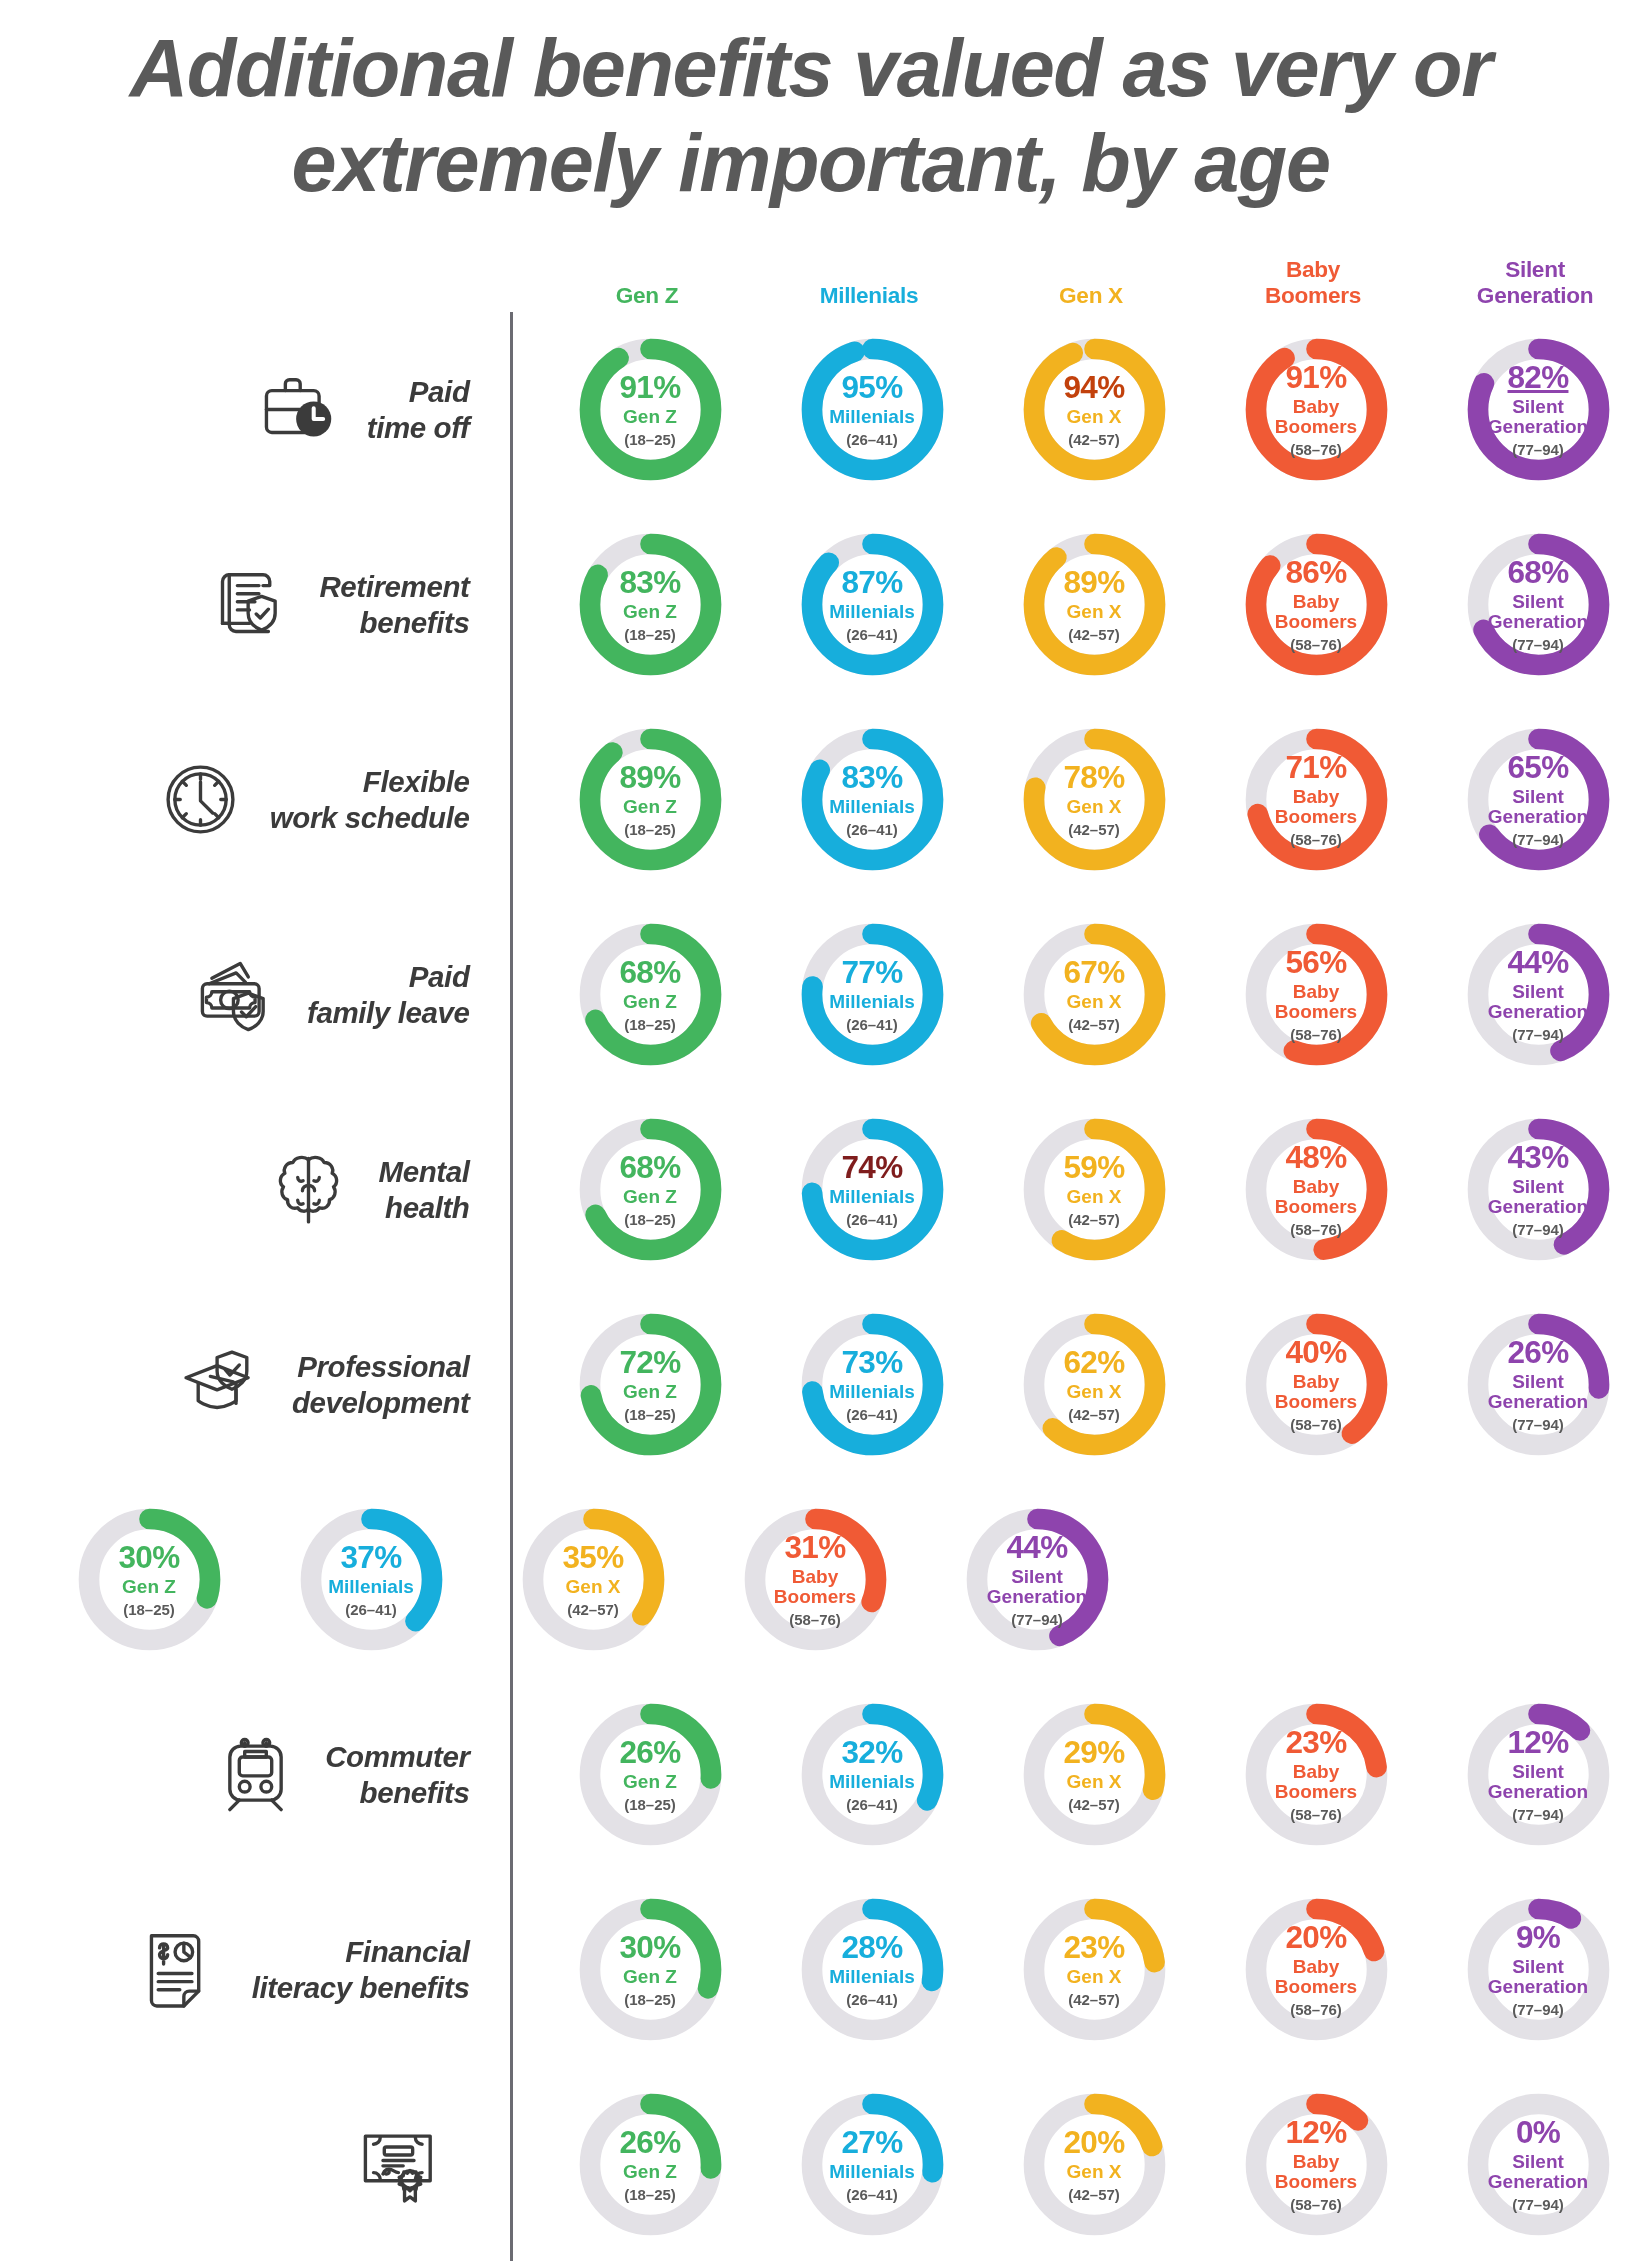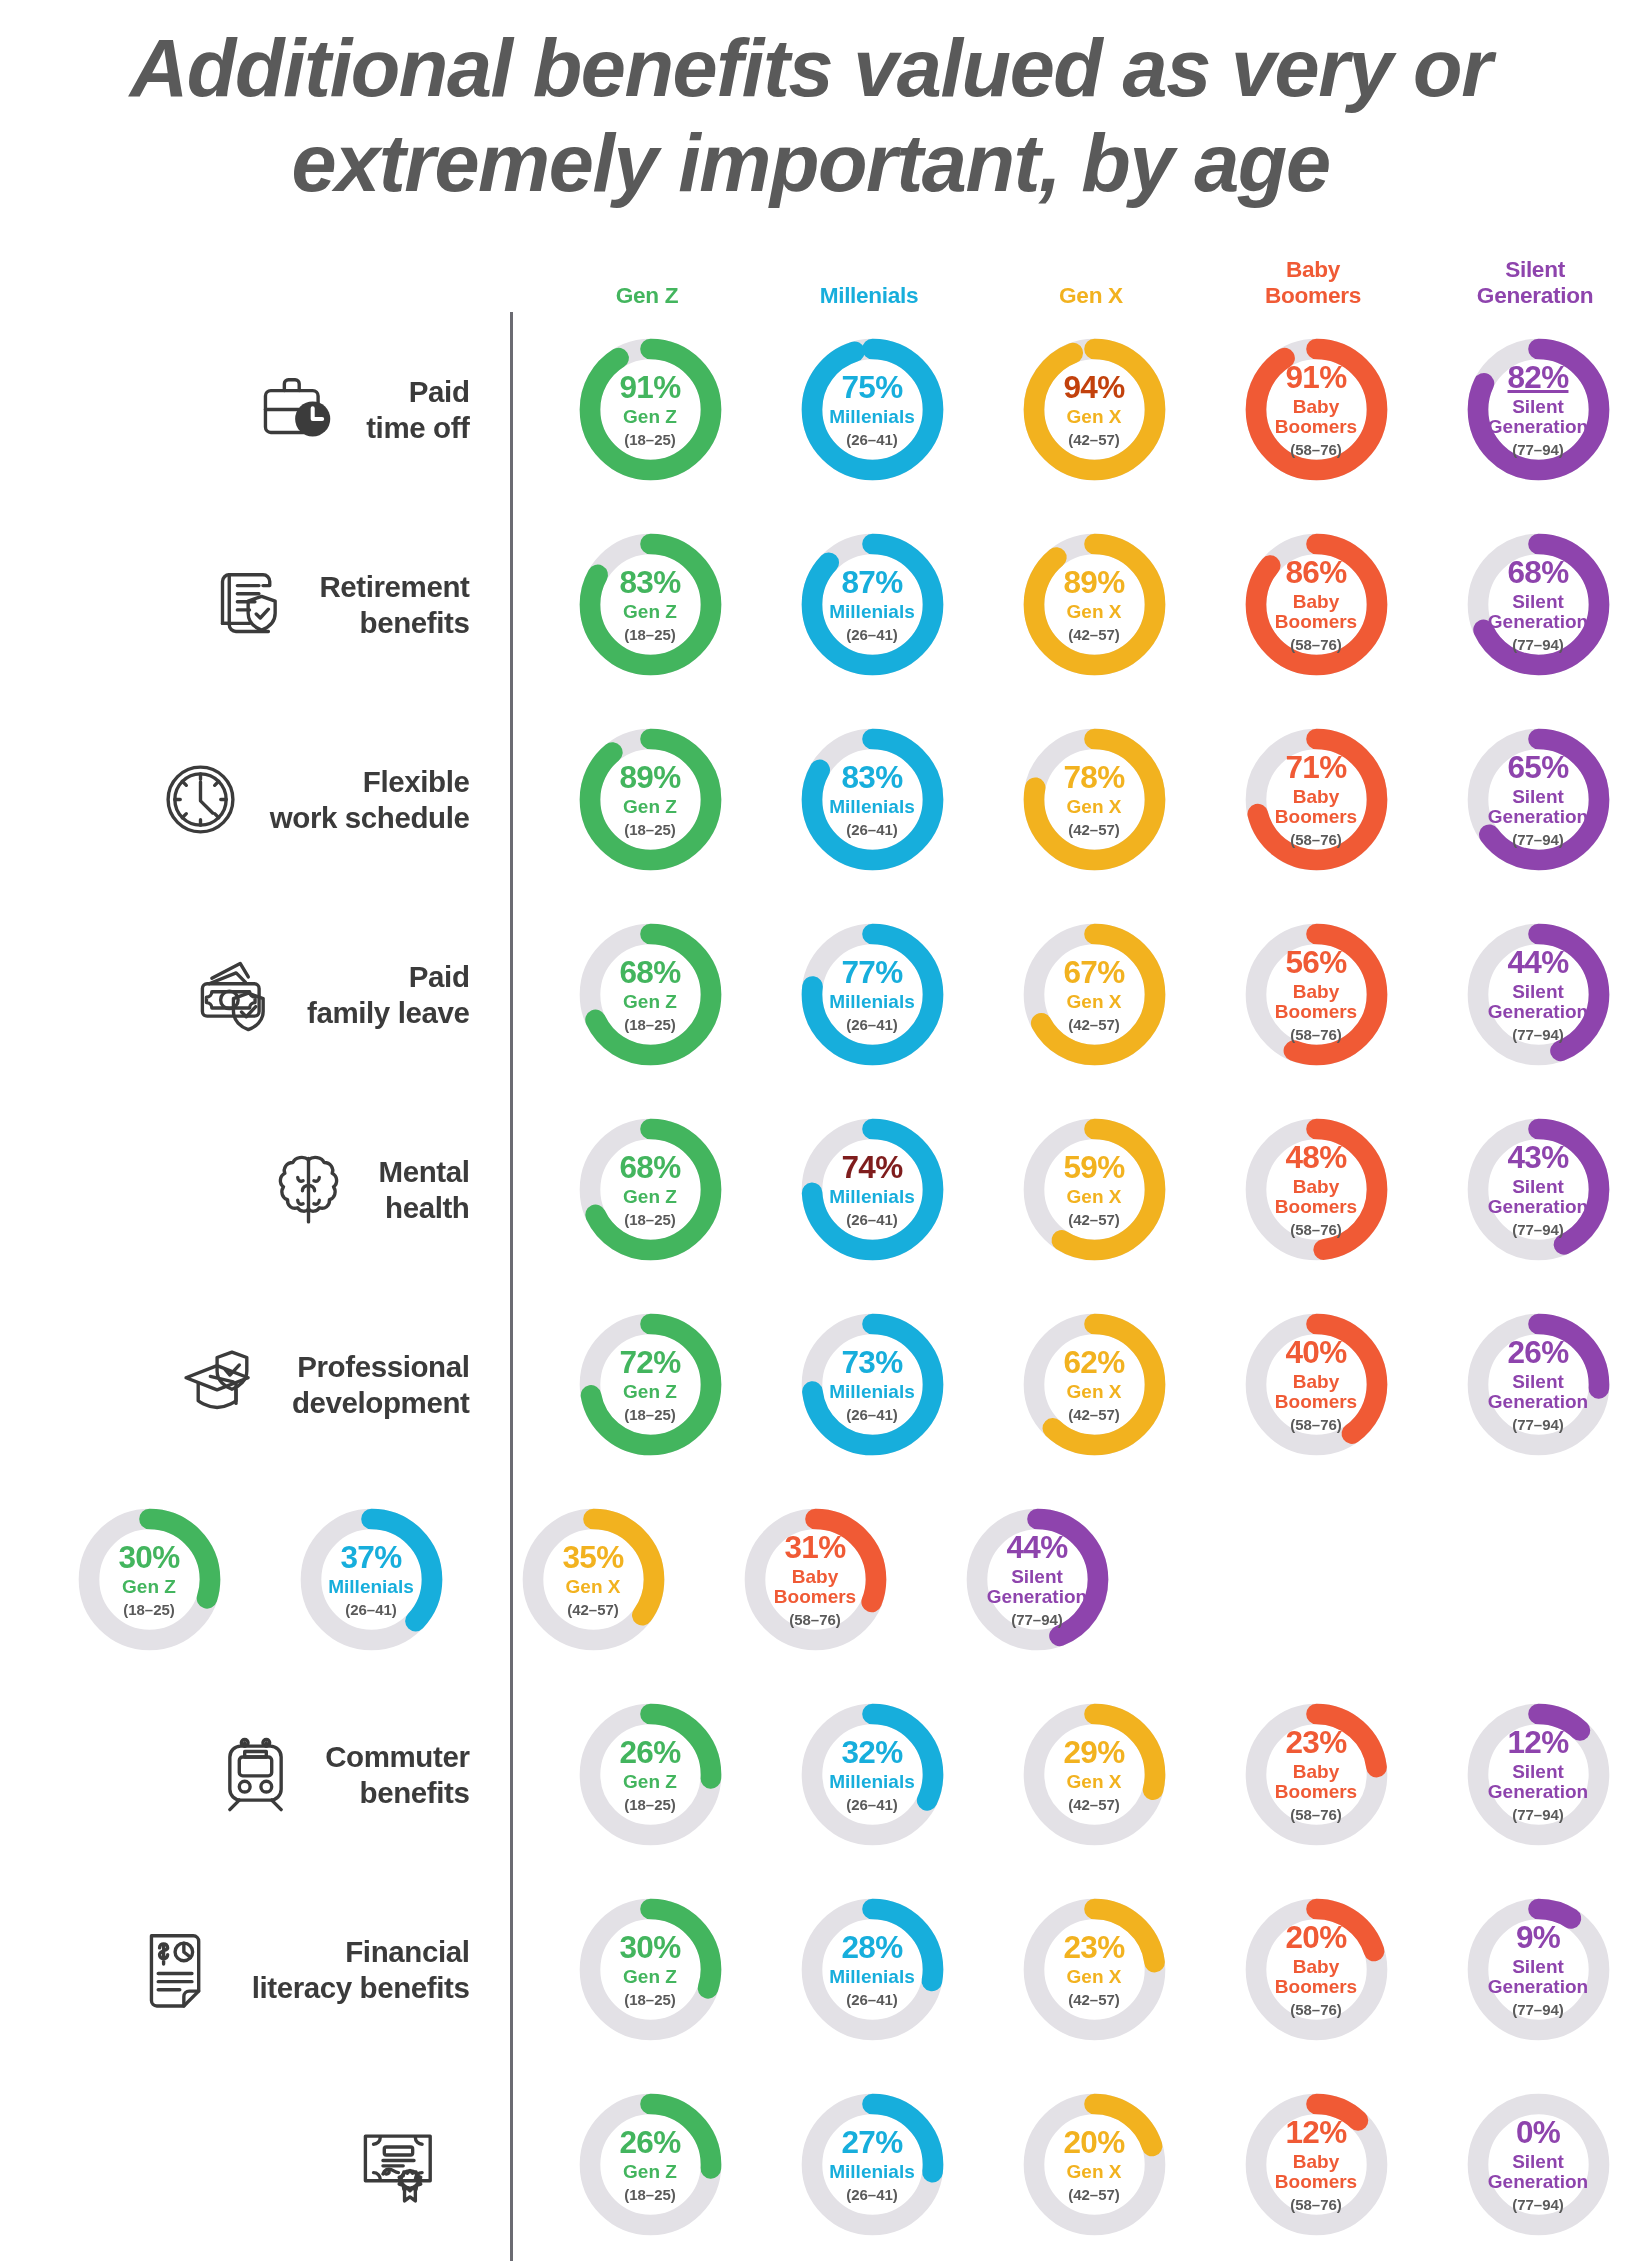--- a/index.html
+++ b/index.html
@@ -88,20 +88,21 @@
     flex: 0 0 103px;
     display: flex;
     align-items: center;
     justify-content: center;
     margin-right: 18px;
   }
   .row-icon svg { display: block; }
   .row-title {
     font-family: "Liberation Sans", sans-serif;
     font-weight: bold;
+    font-style: italic;
     font-size: 29.5px;
     line-height: 1.2;
     letter-spacing: -0.4px;
     color: #3b3b3b;
     text-align: right;
     white-space: pre-line;
   }
 
   .row-cells {
     display: flex;
@@ -204,21 +205,21 @@
               </div>
             </div>
           </div>
           <div class="cell">
             <div class="donut">
               <svg viewBox="0 0 208 208">
          <circle cx="104" cy="104" r="88" fill="none" stroke="#E3E1E6" stroke-width="30"></circle>
          <circle cx="104" cy="104" r="88" fill="none" stroke="#17AEDC" stroke-width="30" stroke-linecap="round" stroke-dasharray="525.2742916802133 27.646015351590222" stroke-dashoffset="0"></circle>
        </svg>
               <div class="donut-center">
-                <div class="donut-pct" style="color: rgb(23, 174, 220);">75%</div>
+                <div class="donut-pct" style="color: rgb(23, 174, 220);">95%</div>
                 <div class="donut-gen" style="color: rgb(23, 174, 220);">Millenials</div>
                 <div class="donut-age">(26–41)</div>
               </div>
             </div>
           </div>
           <div class="cell">
             <div class="donut">
               <svg viewBox="0 0 208 208">
          <circle cx="104" cy="104" r="88" fill="none" stroke="#E3E1E6" stroke-width="30"></circle>
          <circle cx="104" cy="104" r="88" fill="none" stroke="#F2B21F" stroke-width="30" stroke-linecap="round" stroke-dasharray="519.7450886098953 33.1752184219082" stroke-dashoffset="0"></circle>

